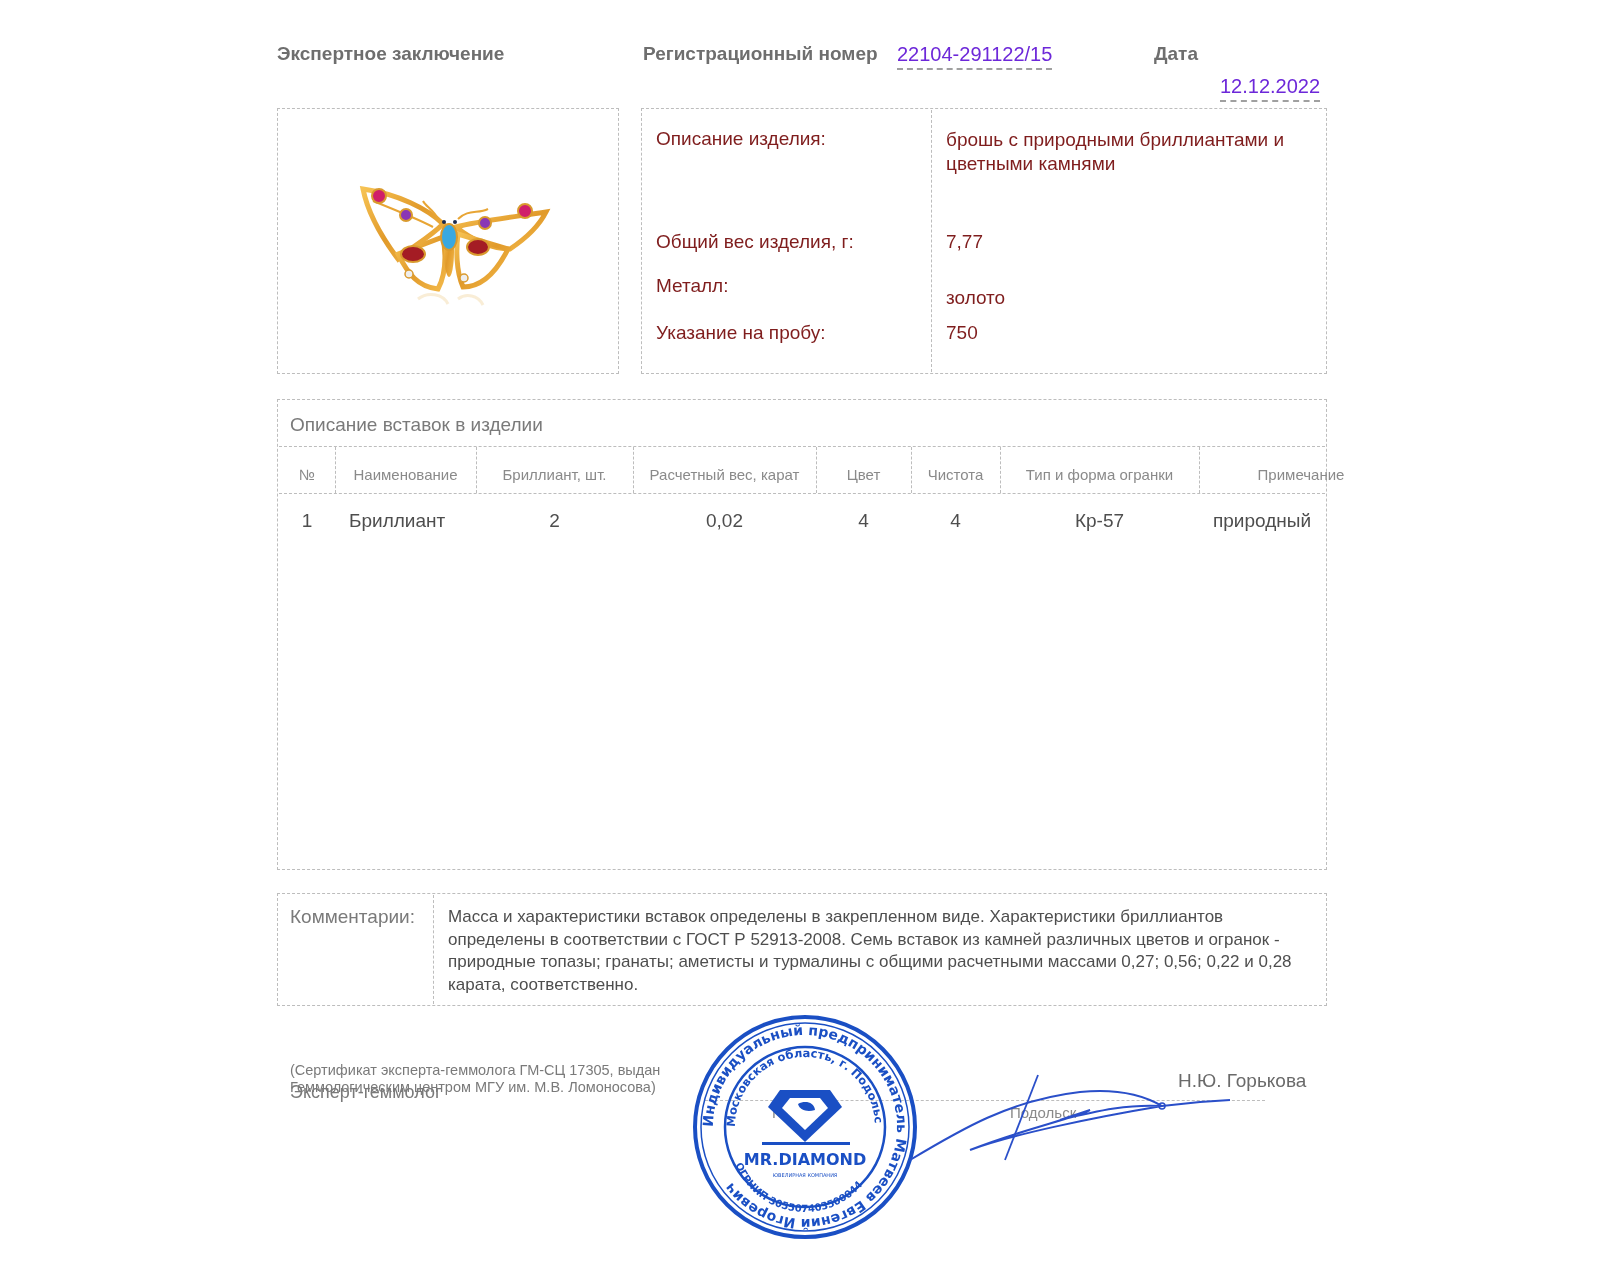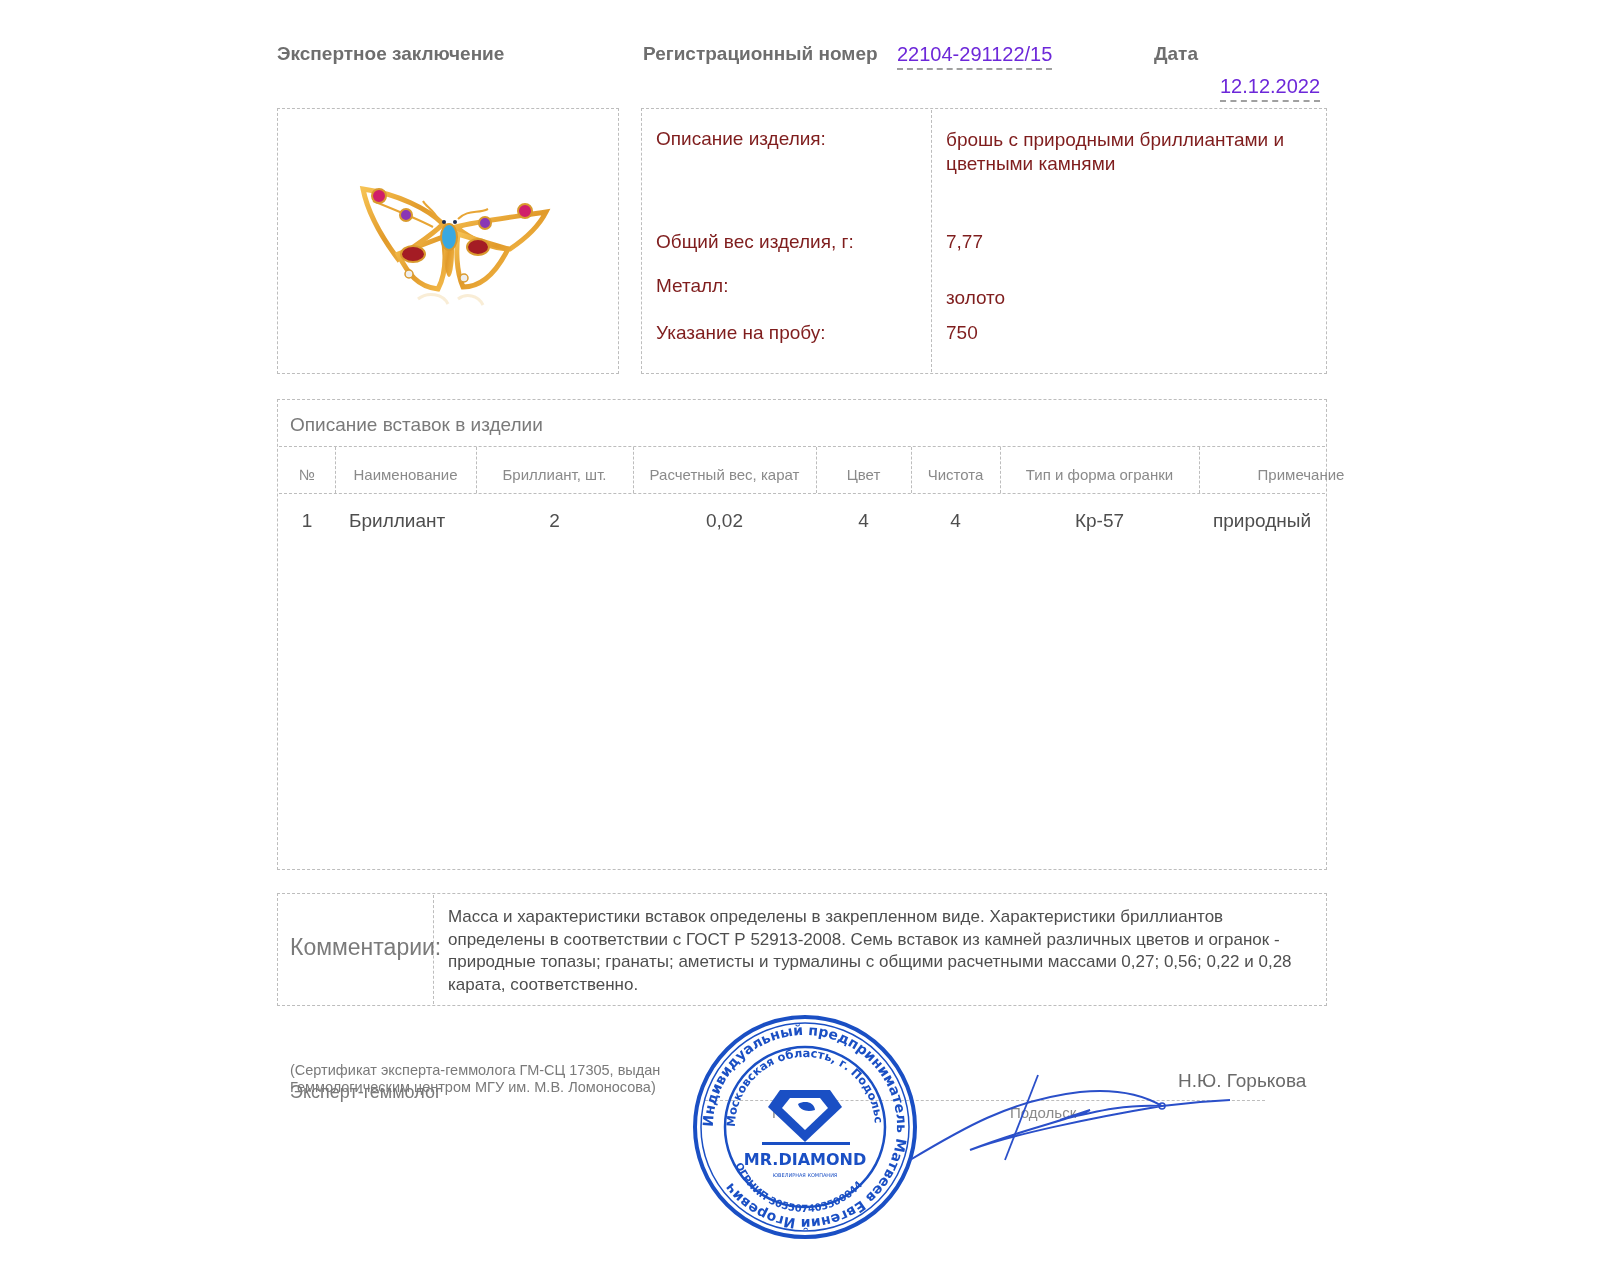--- a/index.html
+++ b/index.html
@@ -101,21 +101,21 @@
 <div class="abs td" style="left:349px; text-align:left;">Бриллиант</div>
 <div class="abs td" style="left:476px; width:157px;">2</div>
 <div class="abs td" style="left:633px; width:183px;">0,02</div>
 <div class="abs td" style="left:816px; width:95px;">4</div>
 <div class="abs td" style="left:911px; width:89px;">4</div>
 <div class="abs td" style="left:1000px; width:199px;">Кр-57</div>
 <div class="abs td" style="left:1199px; width:126px;">природный</div>
 
 <div class="abs dash" style="left:277px; top:893px; width:1050px; height:113px;"></div>
 <div class="abs vline" style="left:433px; top:895px; height:109px;"></div>
-<div class="abs" style="left:290px; top:906px; font-size:23px; color:#7a7a7a;margin-top:28px;">Комментарии:</div>
+<div class="abs" style="left:290px; top:906px; font-size:19px; color:#7a7a7a;">Комментарии:</div>
 <div class="abs" style="left:448px; top:906px; width:870px; font-size:17px; line-height:22.5px; color:#4e4e4e;">Масса и характеристики вставок определены в закрепленном виде. Характеристики бриллиантов определены в соответствии с ГОСТ Р 52913-2008. Семь вставок из камней различных цветов и огранок - природные топазы; гранаты; аметисты и турмалины с общими расчетными массами 0,27; 0,56; 0,22 и 0,28 карата, соответственно.</div>
 
 <div class="abs" style="left:290px; top:1038px; font-size:18px; color:#7a7a7a;margin-top:44px;">Эксперт-геммолог</div>
 <div class="abs" style="left:290px; top:1062px; width:375px; font-size:14.5px; line-height:17px; color:#7a7a7a;">(Сертификат эксперта-геммолога ГМ-СЦ 17305, выдан Геммологическим центром МГУ им. М.В. Ломоносова)</div>
 
 <div class="abs hline" style="left:705px; top:1100px; width:560px;"></div>
 <div class="abs" style="left:772px; top:1104px; font-size:15px; color:#8a8a8a;">Печать</div>
 <div class="abs" style="left:1010px; top:1104px; font-size:15px; color:#8a8a8a;">Подольск</div>
 <div class="abs" style="left:1178px; top:1070px; font-size:19px; color:#6a6a6a;">Н.Ю. Горькова</div>
 

